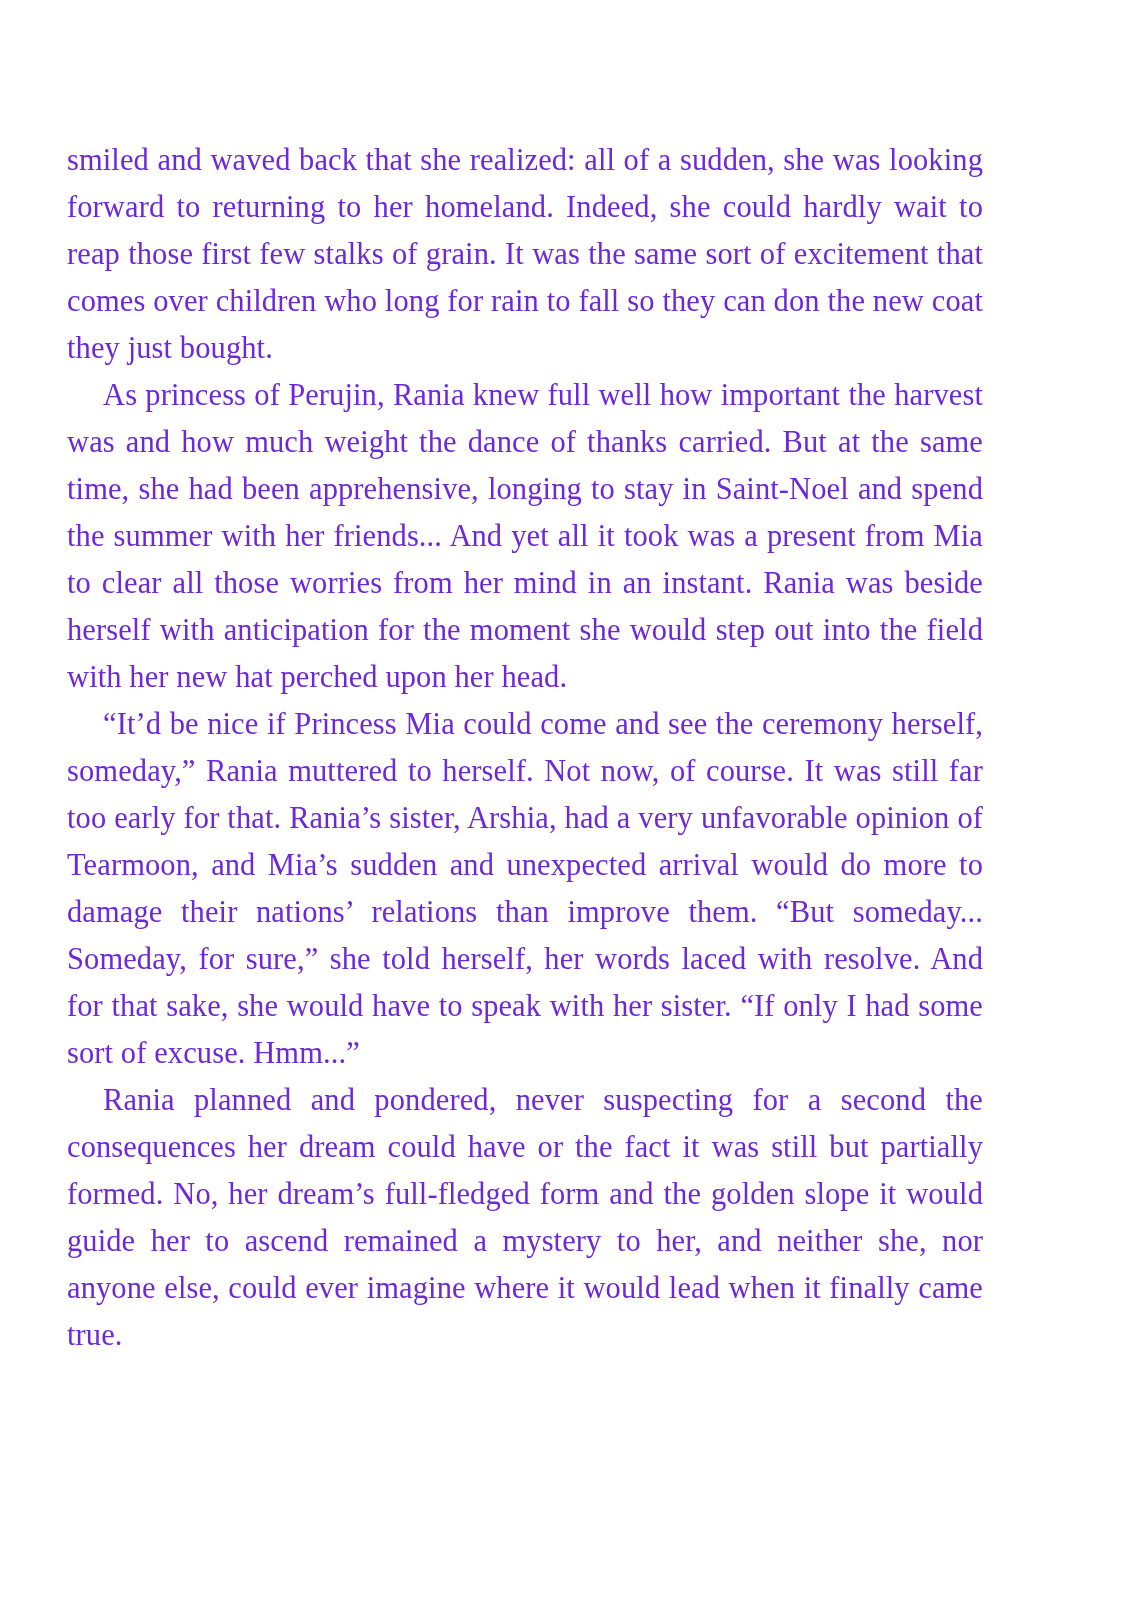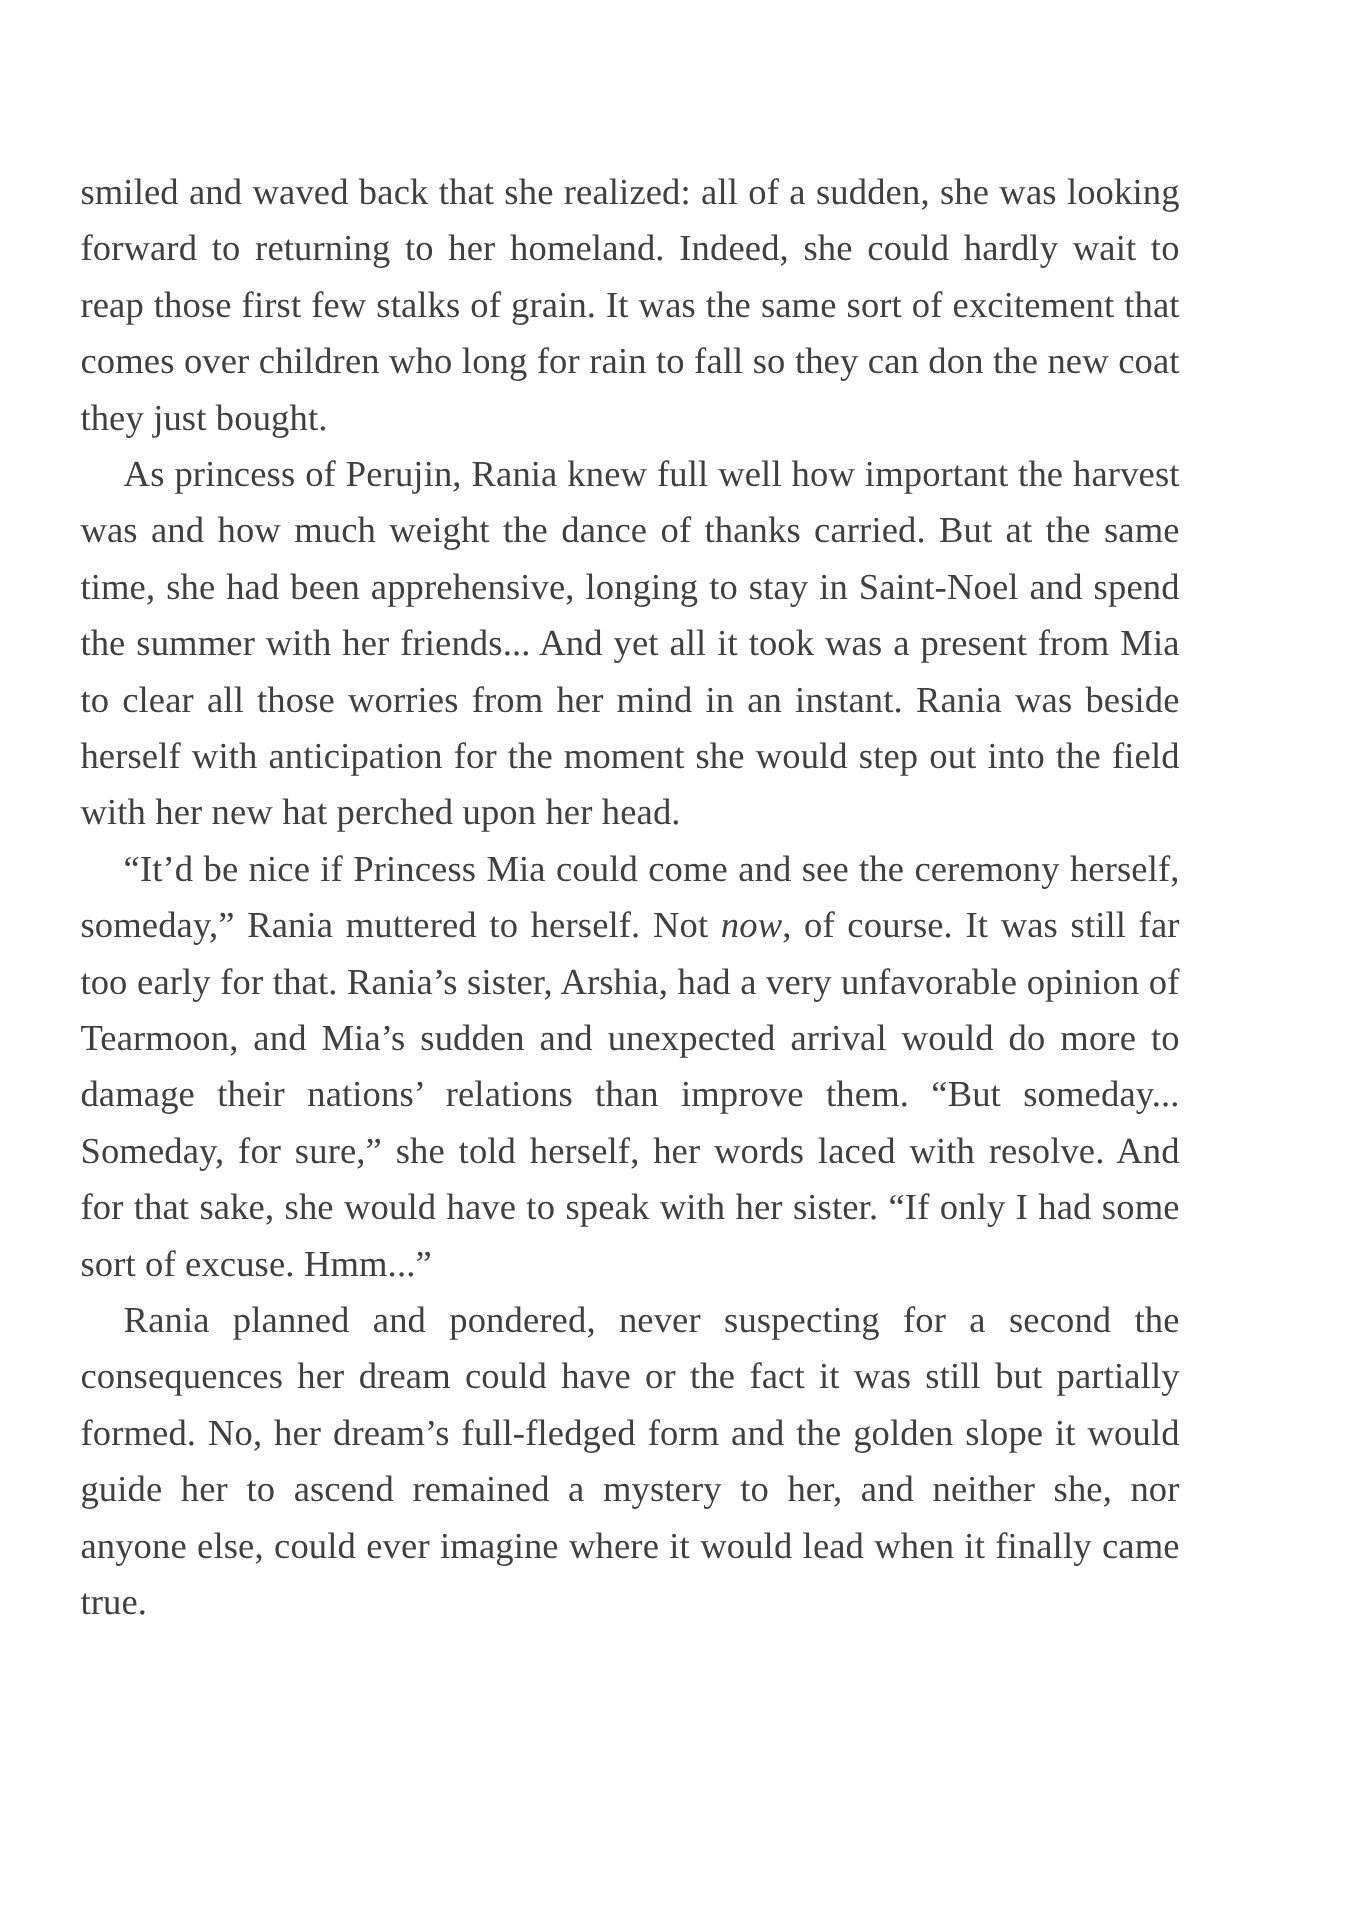--- a/index.html
+++ b/index.html
@@ -28,26 +28,25 @@
     letter-spacing: 0.1px;
   }
   .text-block p {
     margin: 0;
     padding: 0;
   }
   .text-block p.indent {
     text-indent: 36px;
   }
   .text-block .italic {
-    font-style: italic;
   }
 </style>
 </head>
 <body style="background: rgb(255, 255, 255);">
 
 <div class="book-page">
-  <div class="text-block" style="color: #404040;">
+  <div class="text-block" style="color: #6d28d9;">
       <p class=""><span>smiled and waved back that she realized: all of a sudden, she was looking forward to returning to her homeland. Indeed, she could hardly wait to reap those first few stalks of grain. It was the same sort of excitement that comes over children who long for rain to fall so they can don the new coat they just bought.</span></p>
       <p class="indent"><span>As princess of Perujin, Rania knew full well how important the harvest was and how much weight the dance of thanks carried. But at the same time, she had been apprehensive, longing to stay in Saint-Noel and spend the summer with her friends... And yet all it took was a present from Mia to clear all those worries from her mind in an instant. Rania was beside herself with anticipation for the moment she would step out into the field with her new hat perched upon her head.</span></p>
       <p class="indent"><span>“It’d be nice if Princess Mia could come and see the ceremony herself, someday,” Rania muttered to herself. Not </span><span class="italic">now</span><span>, of course. It was still far too early for that. Rania’s sister, Arshia, had a very unfavorable opinion of Tearmoon, and Mia’s sudden and unexpected arrival would do more to damage their nations’ relations than improve them. “But someday... Someday, for sure,” she told herself, her words laced with resolve. And for that sake, she would have to speak with her sister. “If only I had some sort of excuse. Hmm...”</span></p>
       <p class="indent"><span>Rania planned and pondered, never suspecting for a second the consequences her dream could have or the fact it was still but partially formed. No, her dream’s full-fledged form and the golden slope it would guide her to ascend remained a mystery to her, and neither she, nor anyone else, could ever imagine where it would lead when it finally came true.</span></p>
     </div>
 </div>
 
 </body></html>

